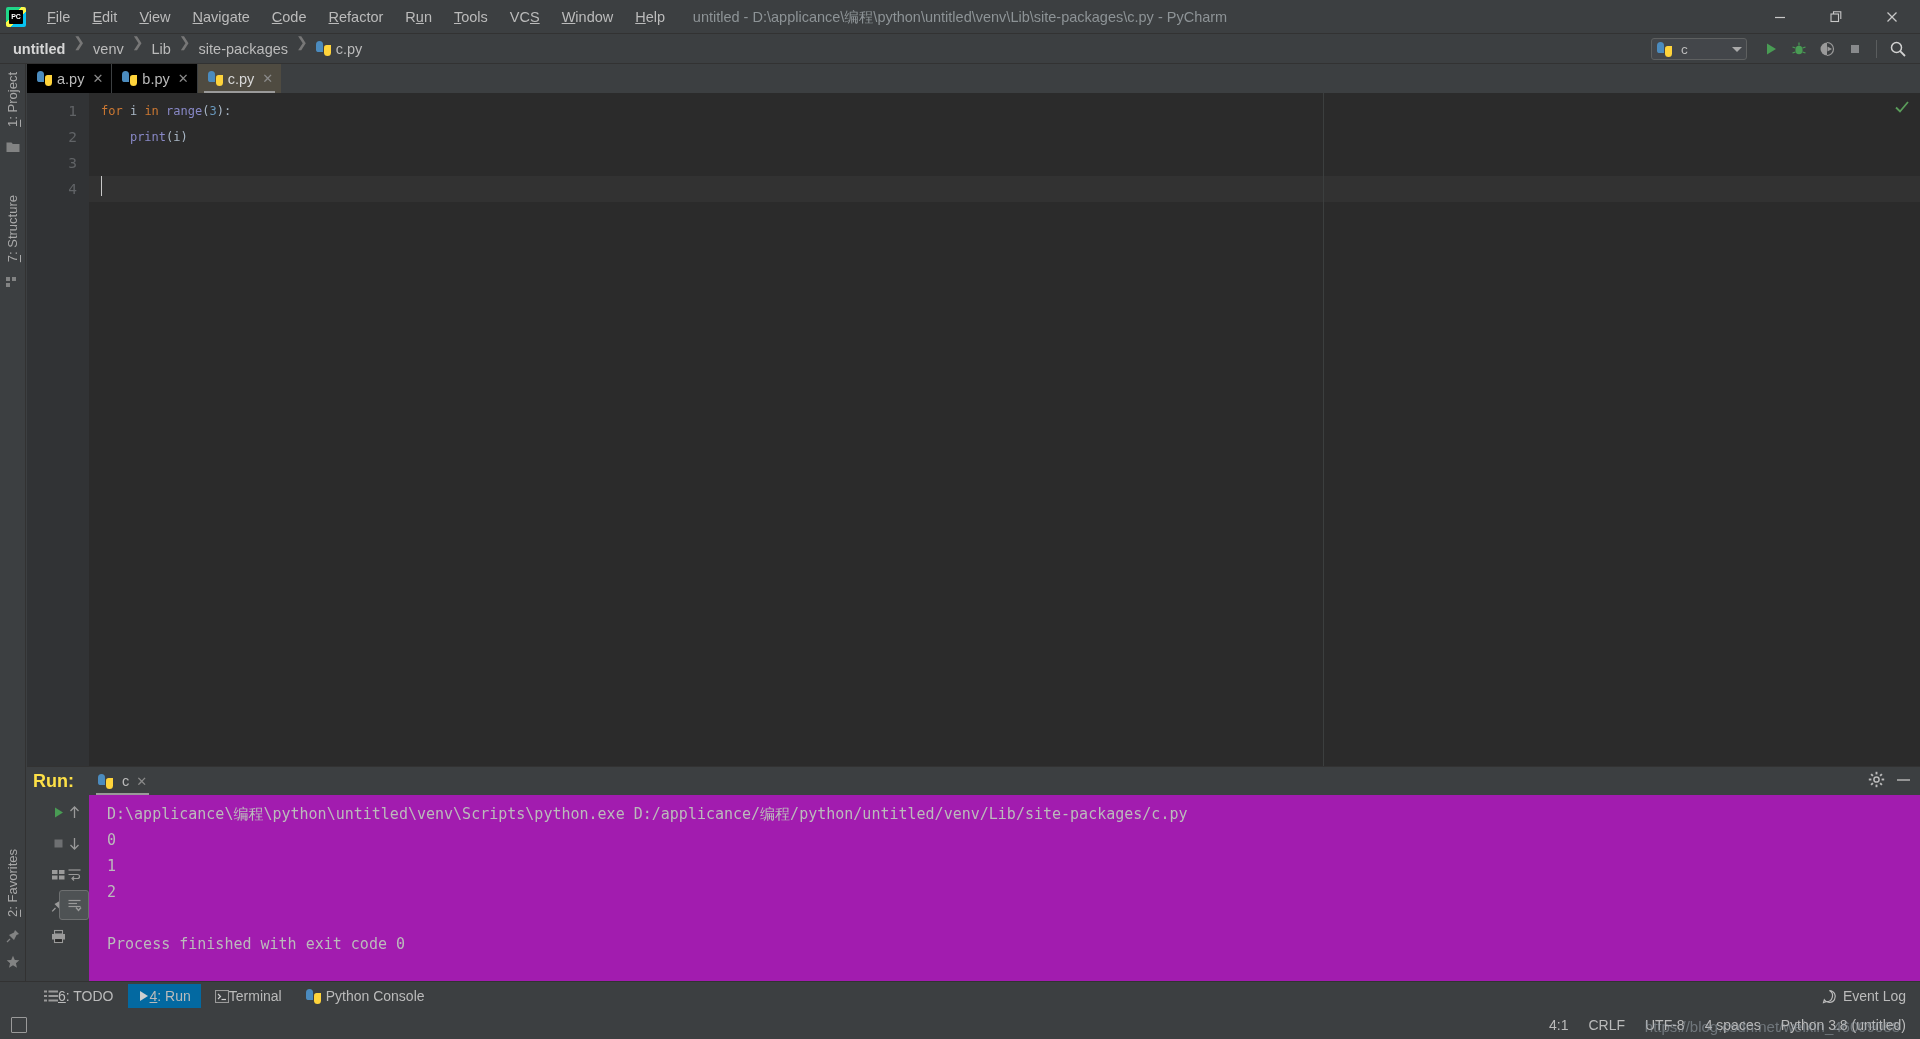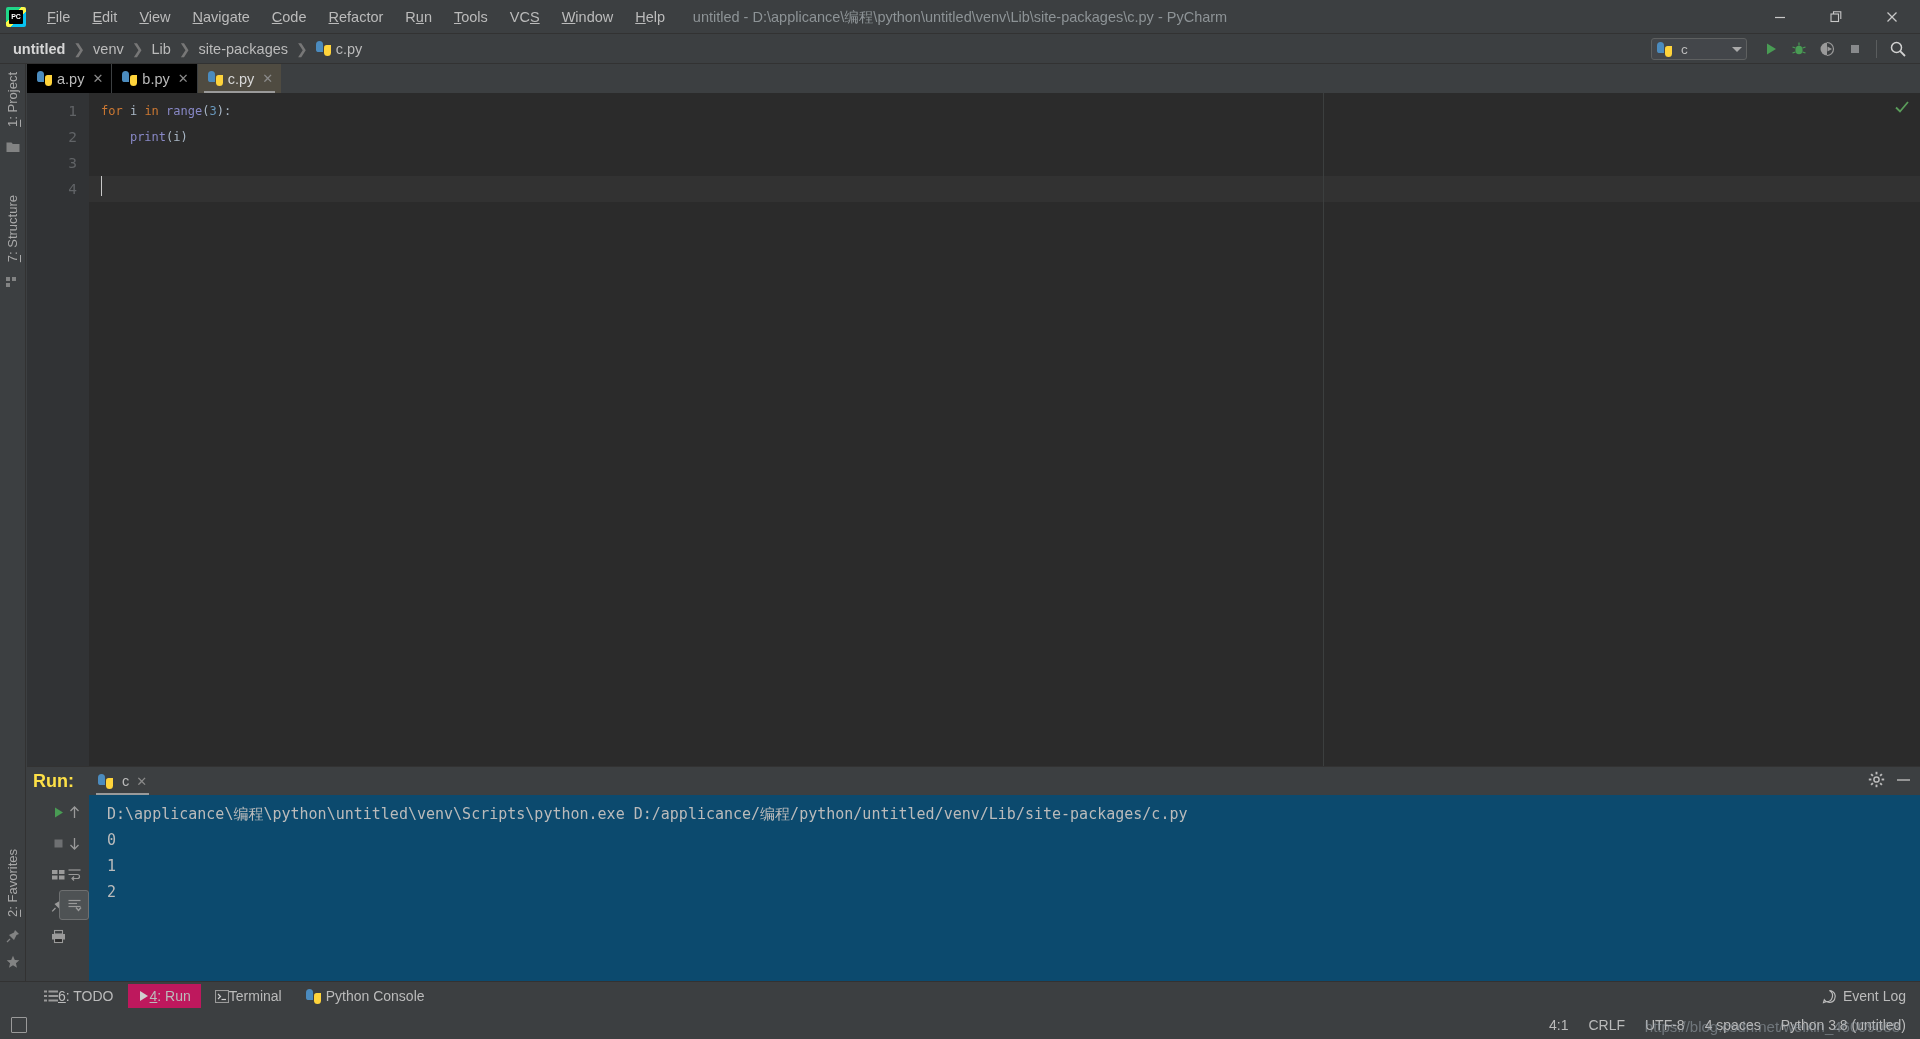--- a/index.html
+++ b/index.html
@@ -44,21 +44,21 @@
     position: absolute; right: 0; top: 0; height: 34px; display: flex; align-items: center;
   }
   .wctl {
     width: 56px; height: 34px; display: flex; align-items: center; justify-content: center;
     color: #c8c8c8; cursor: default;
   }
 
   
   .navbar {
     position: absolute; left: 0; top: 34px; width: 1920px; height: 30px;
-    background: #3c3f41; display: flex; align-items: center; padding-left: 10px;
+    background: #3c3f41; display: flex; padding-left: 10px;
     border-bottom: 1px solid #323232;
   }
   .crumb {
     color: #bbbbbb; font-size: 14.5px; display: flex; align-items: center; white-space: nowrap;
     padding: 1px 3px; cursor: default;
   }
   .crumb.bold { font-weight: bold; color: #d6d6d6; }
   .crumb-sep { color: #777; font-size: 14px; margin: 0 5px; }
   .py-ico {
     width: 15px; height: 15px; margin-right: 5px; display: inline-block; position: relative;
@@ -172,38 +172,38 @@
   .run-body { display: flex; height: 187px; }
   .run-sidebar {
     width: 62px; flex: none; display: flex; flex-direction: column; align-items: center; padding-top: 2px;
   }
   .run-sb-btn {
     width: 30px; height: 30px; display: flex; align-items: center; justify-content: center; cursor: default;
     margin-bottom: 1px;
   }
   .run-sb-btn.sel { background: #4e5254; border: 1px solid #6e7071; border-radius: 3px; }
   .console {
-    flex: 1; background: #0c4a6e; padding: 6px 0 0 18px; overflow: hidden;
+    flex: 1; background: #a21caf; padding: 6px 0 0 18px; overflow: hidden;
     font-family: "DejaVu Sans Mono", monospace; font-size: 15px; color: #bbbbbb;
   }
   .console .cline { height: 26px; line-height: 26px; white-space: pre; }
   .console .cmd { color: #bbbbbb; }
   .console .out { color: #bbbbbb; }
 
   
   .bottombar {
     position: absolute; left: 0; right: 0; bottom: 29px; height: 29px;
     background: #3c3f41; display: flex; align-items: center; padding-left: 34px;
     border-top: 1px solid #323232;
   }
   .bb-item {
     display: flex; align-items: center; height: 24px; padding: 0 10px;
     color: #bbbbbb; font-size: 14px; cursor: default; margin-right: 4px; 
   }
-  .bb-item.active { background: #be185d; }
+  .bb-item.active { background: #0369a1; }
   .bb-item u { text-decoration: underline; }
   .bb-right { margin-left: auto; display: flex; align-items: center; padding-right: 14px; }
   .eventlog { display: flex; align-items: center; gap: 6px; color: #bbbbbb; font-size: 14px; cursor: default; }
 
   
   .statusbar {
     position: absolute; left: 0; right: 0; bottom: 0; height: 29px;
     background: #3c3f41; display: flex; align-items: center; padding-left: 6px;
   }
   .sb-left { display: flex; align-items: center; }
@@ -483,20 +483,21 @@
             <polyline points="9,9.5 11.5,12.5 14,9.5" fill="none" stroke="#9a9a9a" stroke-width="1.4"></polyline>
           </svg>
         </div>
       </div>
       <div class="console">
         <div class="cline cmd">D:\applicance\编程\python\untitled\venv\Scripts\python.exe D:/applicance/编程/python/untitled/venv/Lib/site-packages/c.py</div>
         <div class="cline out">0</div>
         <div class="cline out">1</div>
         <div class="cline out">2</div>
         <div class="cline out">&nbsp;</div>
+        <div class="cline out">Process finished with exit code 0</div>
       </div>
     </div>
   </div>
 
   <div class="bottombar">
     <div class="bb-item">
       <svg width="14" height="12" viewBox="0 0 14 12">
         <rect x="0" y="0.5" width="3" height="2" fill="#9a9a9a"></rect>
           <rect x="4.5" y="0.5" width="9.5" height="2" fill="#9a9a9a"></rect>
         <rect x="0" y="5" width="3" height="2" fill="#9a9a9a"></rect>

